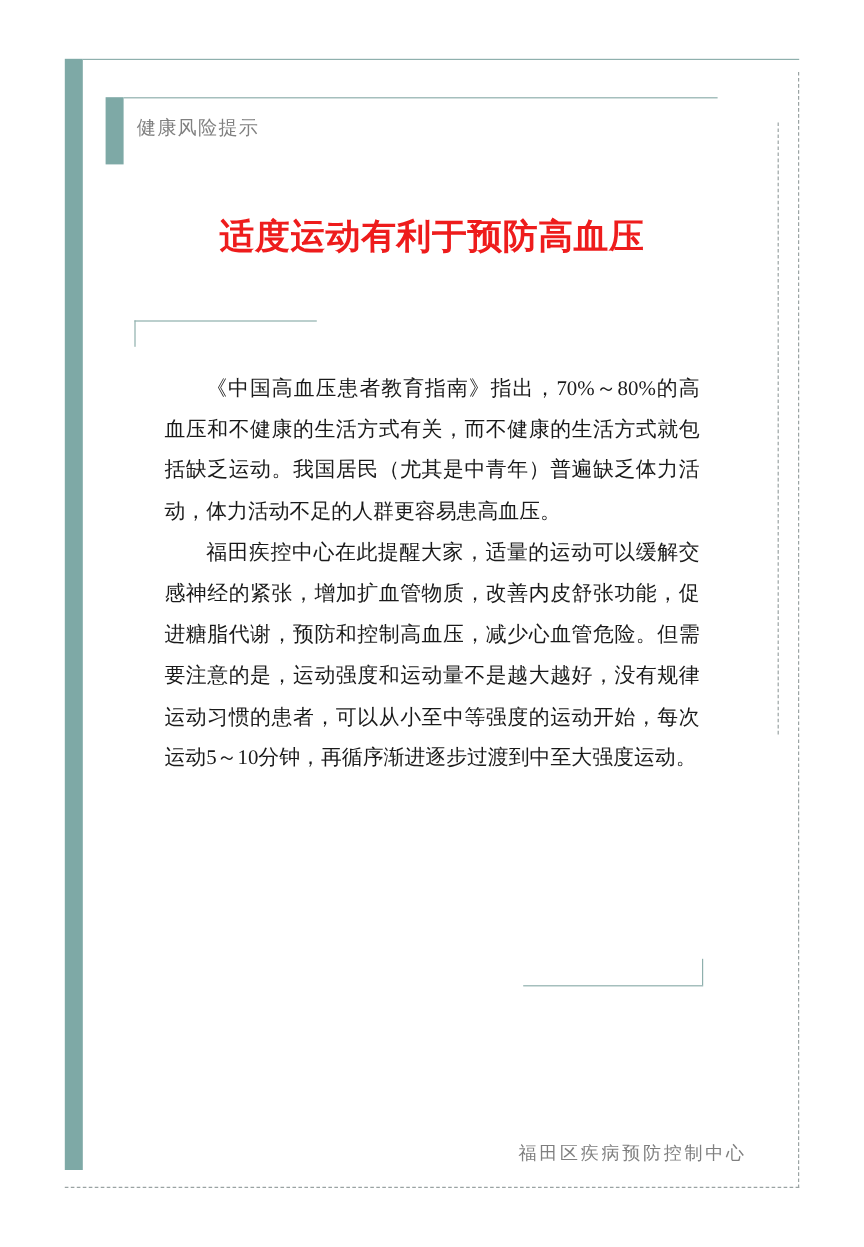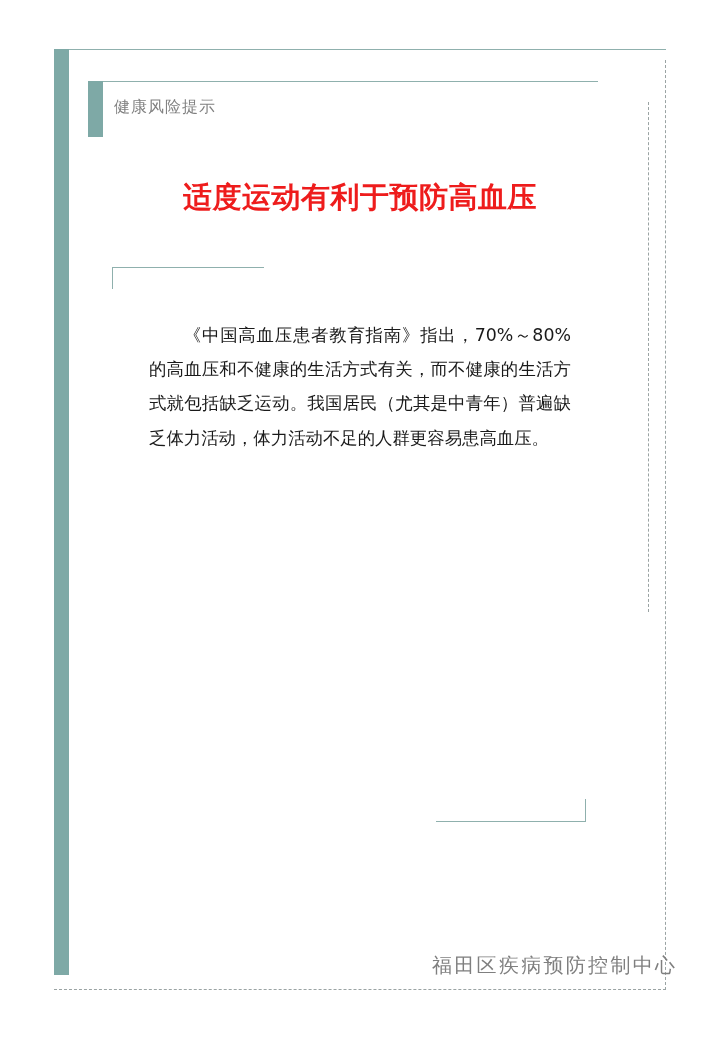--- a/index.html
+++ b/index.html
@@ -91,28 +91,29 @@
 
   
   .body-text {
     left: 137px; top: 306px; width: 446px;
     font-size: 17.4px;
     line-height: 34.2px;
     color: #1a1a1a;
     text-align: justify;
   }
   .body-text p {
-    margin: 12px;
+    margin: 0;
     text-indent: 2em;
+    font-family: Liberation Serif, serif;
   }
 
   
   .footer-org {
     left: 432px; top: 952px;
-    font-size: 20px;
+    font-size: 15px;
     color: #7f7f7f;
     letter-spacing: 2.3px;
     white-space: nowrap;
   }
 </style>
 </head>
 <body>
 
 <div class="abs left-bar"></div>
 <div class="abs top-line"></div>
@@ -126,15 +127,16 @@
 
 <h1 class="abs main-title" style="margin:0;">适度运动有利于预防高血压</h1>
 
 <div class="abs bracket-tl-h"></div>
 <div class="abs bracket-tl-v"></div>
 <div class="abs bracket-br-h"></div>
 <div class="abs bracket-br-v"></div>
 
 <div class="abs body-text">
   <p>《中国高血压患者教育指南》指出，70%～80%的高血压和不健康的生活方式有关，而不健康的生活方式就包括缺乏运动。我国居民（尤其是中青年）普遍缺乏体力活动，体力活动不足的人群更容易患高血压。</p>
+  <p>福田疾控中心在此提醒大家，适量的运动可以缓解交感神经的紧张，增加扩血管物质，改善内皮舒张功能，促进糖脂代谢，预防和控制高血压，减少心血管危险。但需要注意的是，运动强度和运动量不是越大越好，没有规律运动习惯的患者，可以从小至中等强度的运动开始，每次运动5～10分钟，再循序渐进逐步过渡到中至大强度运动。</p>
 </div>
 
 <div class="abs footer-org">福田区疾病预防控制中心</div>
 
 </body></html>

